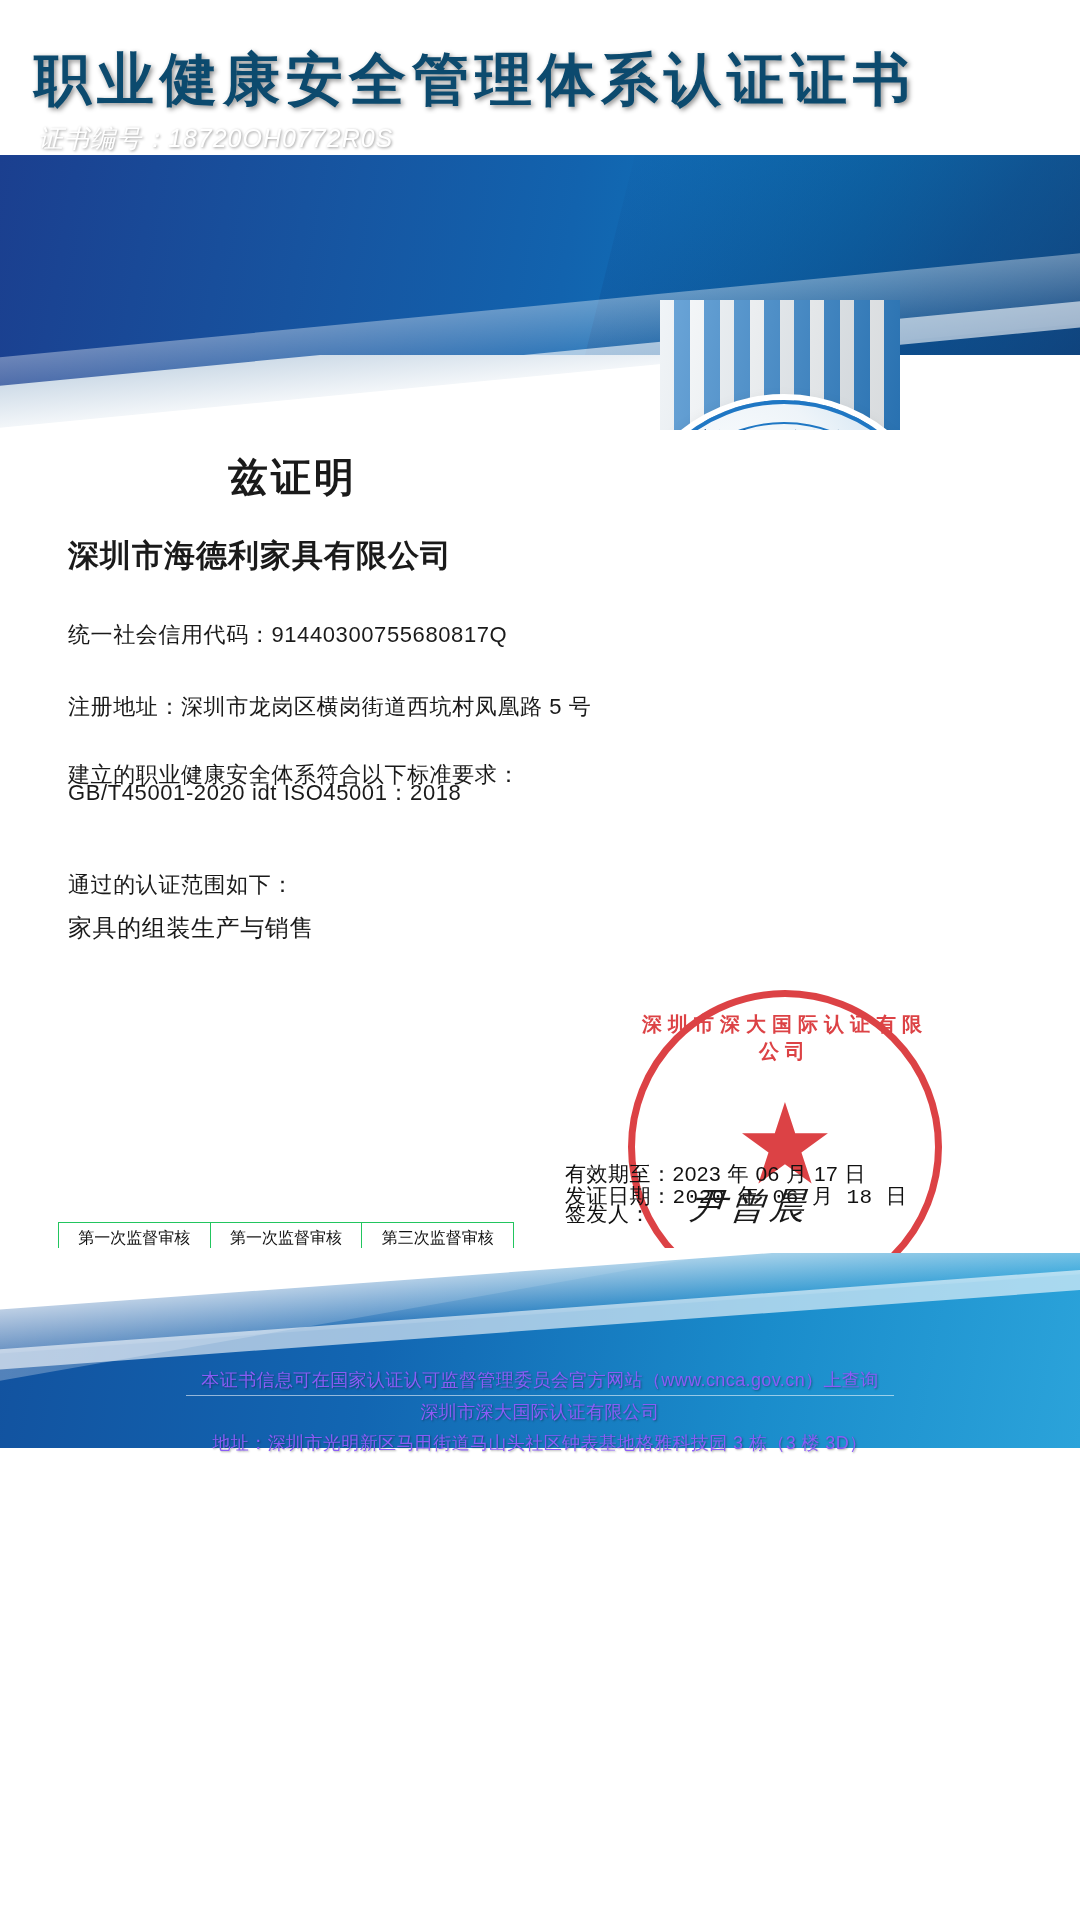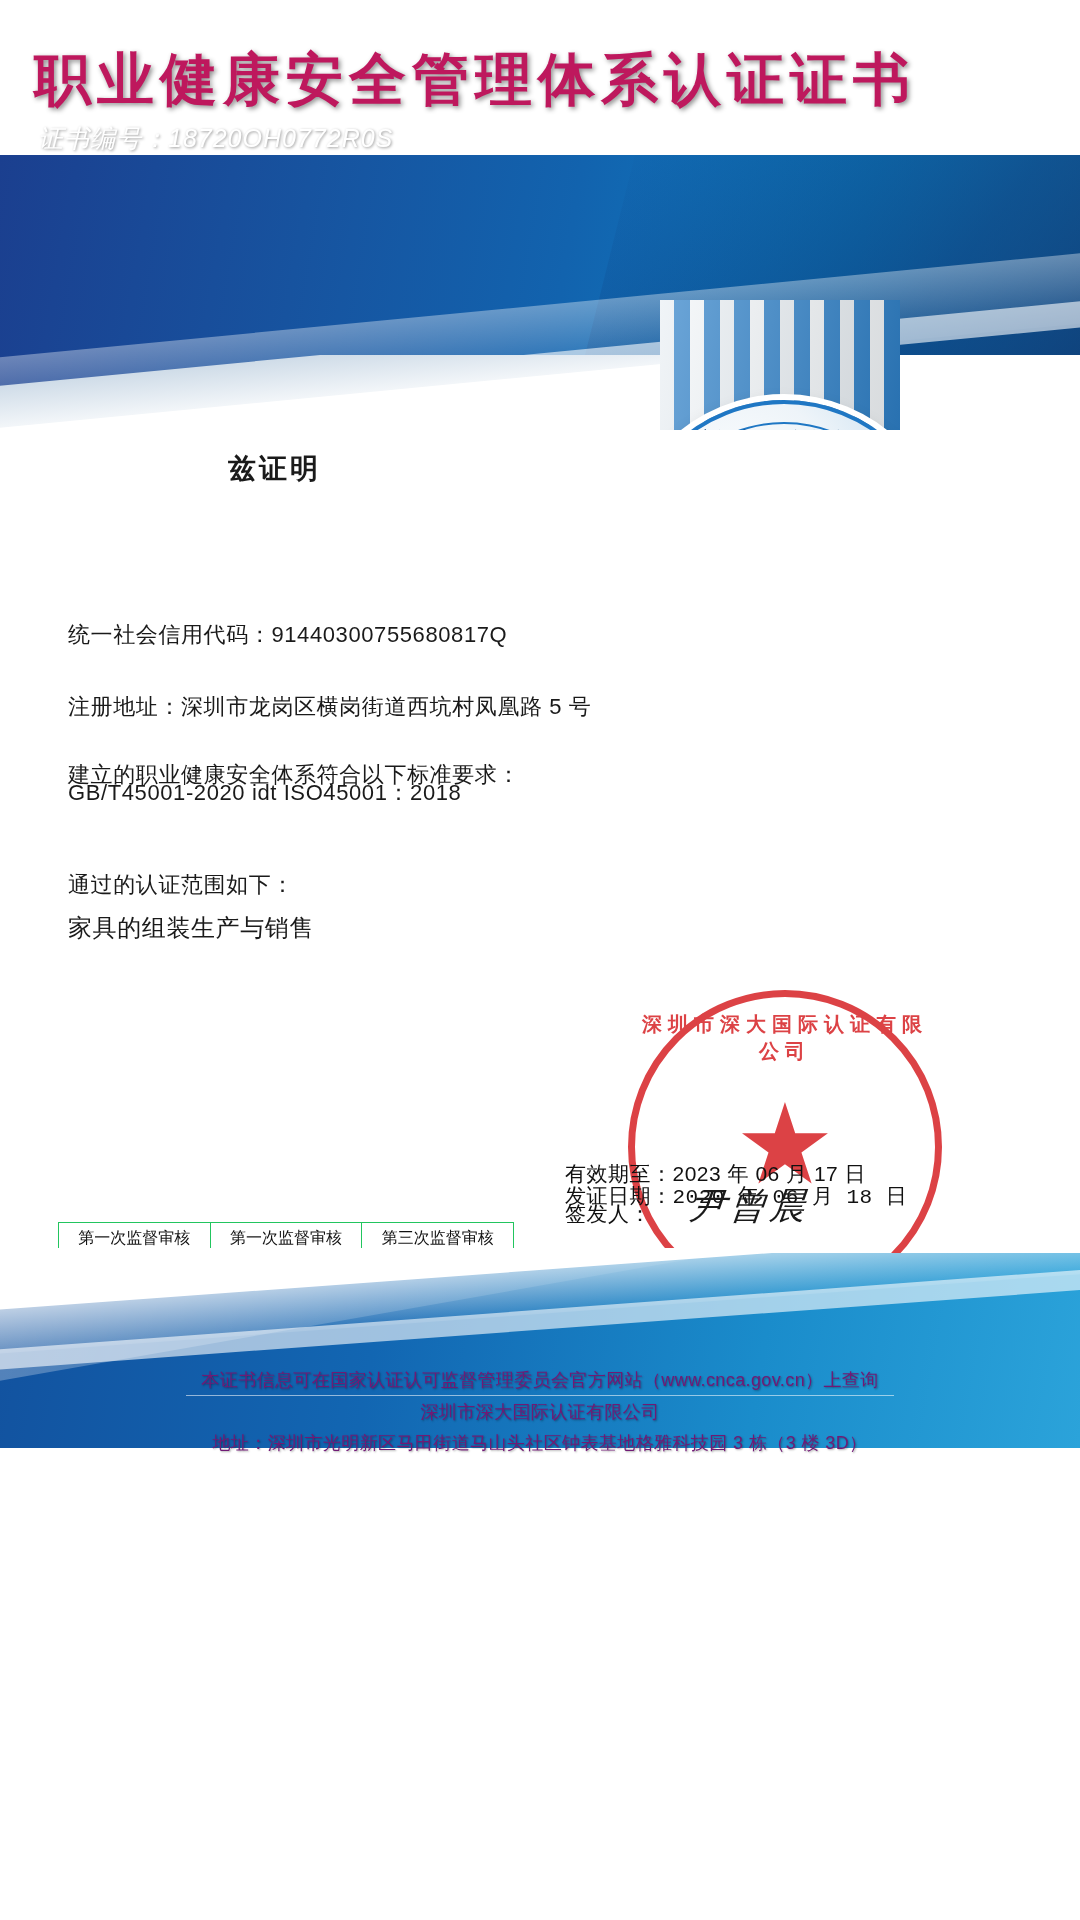--- a/index.html
+++ b/index.html
@@ -75,21 +75,21 @@
   }
 
   .cert-title {
     position: absolute;
     left: 34px;
     top: 42px;
     width: 1015px;
     font-size: 57px;
     font-weight: bold;
     letter-spacing: 6px;
-    color: #be185d;
+    color: #0c4a6e;
     text-shadow: 2px 2px 5px rgba(0,0,0,.45);
     white-space: nowrap;
     font-family: "DejaVu Sans", "Liberation Sans", sans-serif;
   }
   .cert-number {
     position: absolute;
     left: 38px;
     top: 122px;
     font-size: 25px;
     color: #ffffff;
@@ -245,21 +245,21 @@
     left: 0;
     top: 430px;
     width: 1080px;
     height: 700px;
     background: #ffffff;
   }
   .zizhengming {
     position: absolute;
     left: 228px;
     top: 20px;
-    font-size: 28px;
+    font-size: 40px;
     font-weight: bold;
     color: #1a1a1a;
     letter-spacing: 3px;
   }
   .company {
     position: absolute;
     left: 68px;
     top: 105px;
     font-size: 31px;
     font-weight: bold;
@@ -428,21 +428,21 @@
     height: 80px;
     background: #ffffff;
     transform: rotate(-4.2deg);
   }
 
   .footer-text {
     position: absolute;
     left: 0;
     right: 0;
     text-align: center;
-    color: #701a75;
+    color: #8b5cf6;
     font-size: 18px;
     letter-spacing: .4px;
     text-shadow: 1px 1px 2px rgba(0,0,0,.35);
   }
   .f1 { top: 1368px; }
   .f1::after {
     content: "";
     position: absolute;
     left: 186px;
     right: 186px;
@@ -491,20 +491,21 @@
         <div class="oval" style="left:40px; right:40px;"></div>
         <div class="oval" style="left:14px; right:14px;"></div>
       </div>
       <div class="sdic">SDIC</div>
       <div class="seal-text-en">SHENZHEN SHENDA INTERNATIONAL CERTIFICATION CO., LTD</div>
     </div>
   </div>
 
   <div class="body-area">
     <div class="zizhengming">兹证明</div>
+    <div class="company">深圳市海德利家具有限公司</div>
     <div class="line l-credit">统一社会信用代码：91440300755680817Q</div>
     <div class="line l-address">注册地址：深圳市龙岗区横岗街道西坑村凤凰路 5 号</div>
     <div class="line l-std-head">建立的职业健康安全体系符合以下标准要求：</div>
     <div class="line l-std-body">GB/T45001-2020 idt ISO45001：2018</div>
     <div class="line l-scope-head">通过的认证范围如下：</div>
     <div class="line l-scope-body">家具的组装生产与销售</div>
   </div>
 
   <div class="red-chop">
     <div class="chop-cn">深圳市深大国际认证有限公司</div>

